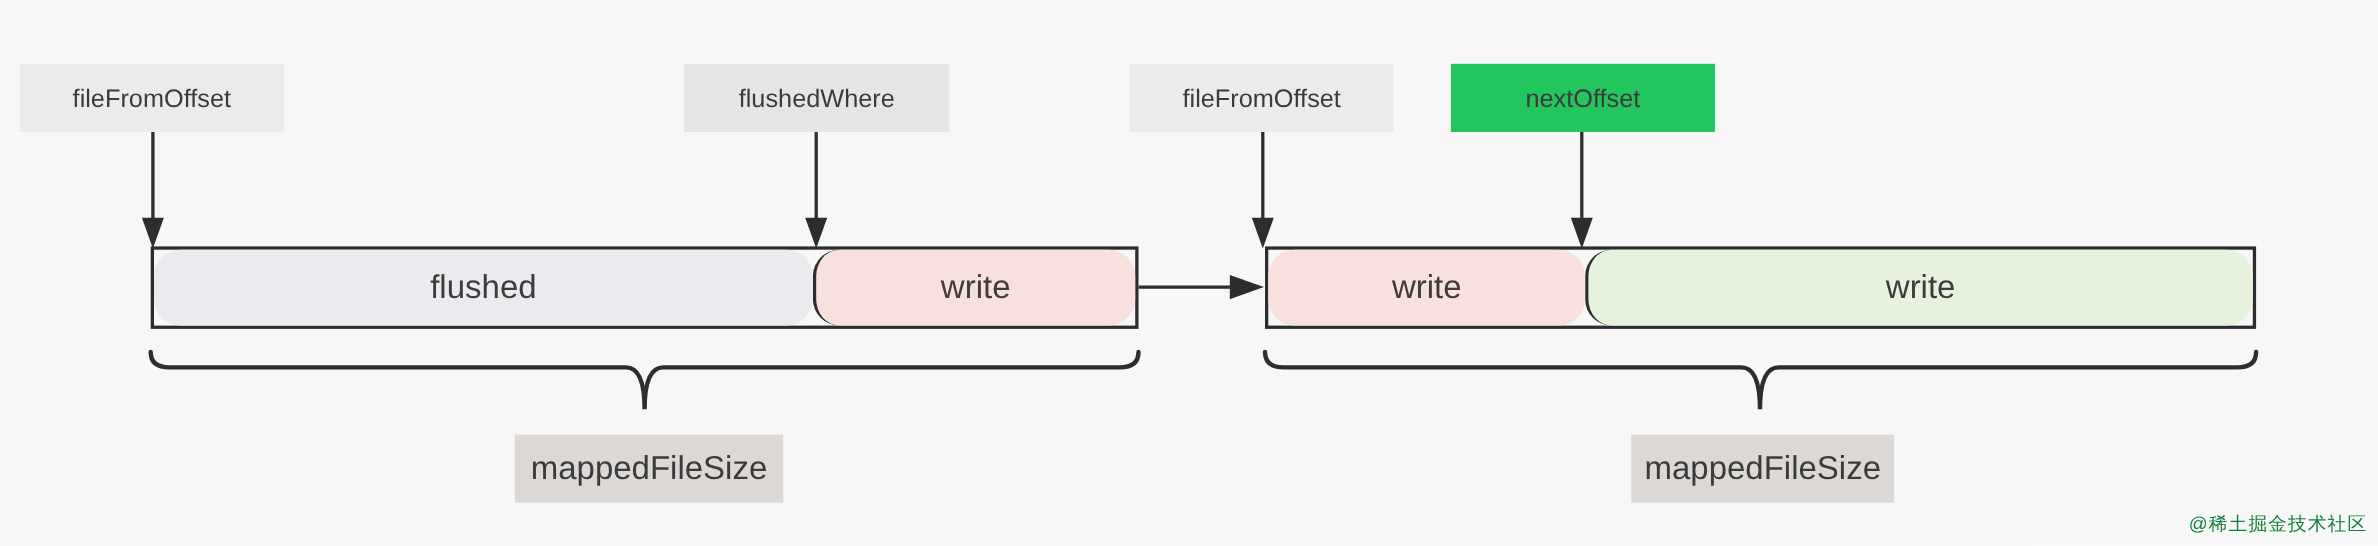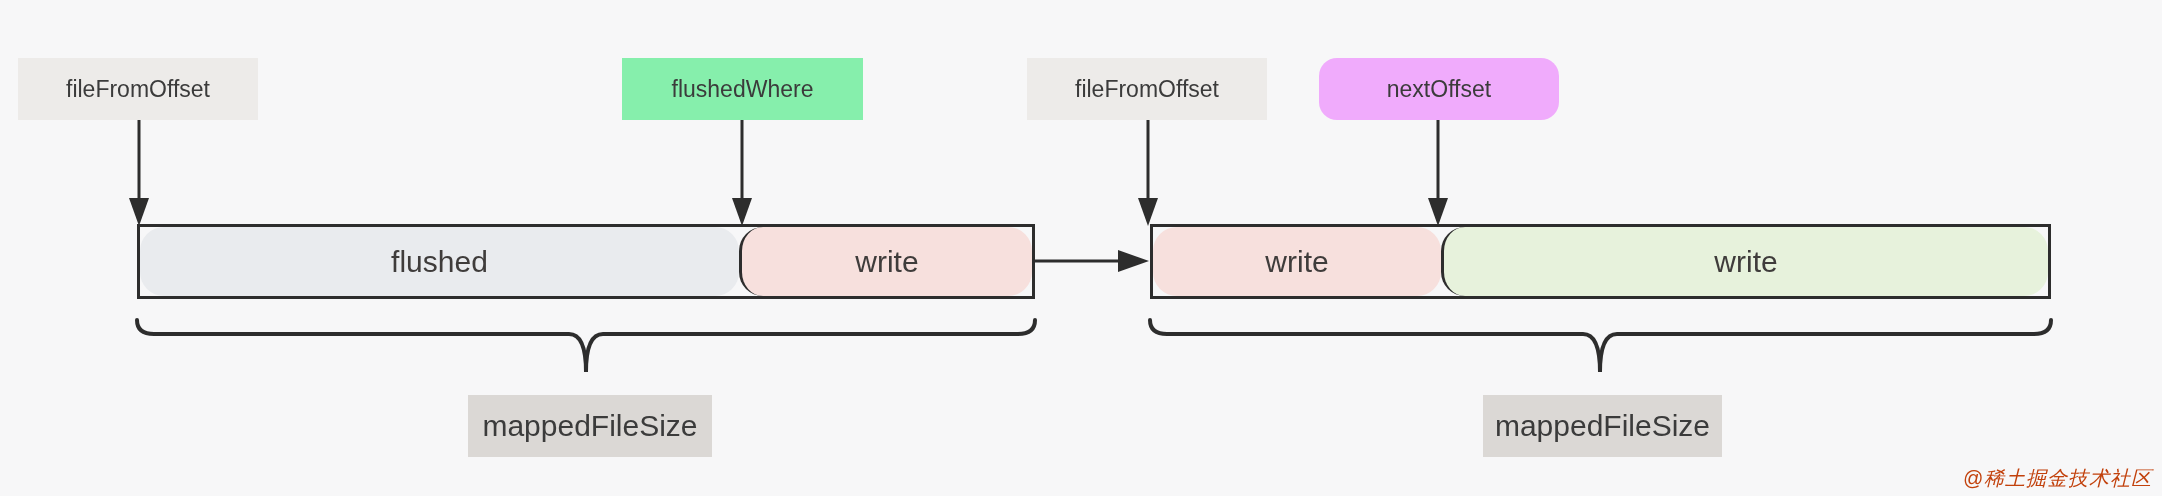--- a/index.html
+++ b/index.html
@@ -40,21 +40,21 @@
   .bar2 .seg-b{width:611px;}
   .size-tag{
     position:absolute;top:395px;height:62px;
     display:flex;align-items:center;justify-content:center;
     font-size:30px;color:#3b3b3b;
   }
   .size-tag-left{left:468px;width:244px;}
   .size-tag-right{left:1483px;width:239px;}
   .watermark{
     position:absolute;right:10px;top:465px;
-    font-size:20px;color:#c2410c;letter-spacing:1px;font-style:italic;
+    font-size:17px;color:#15803d;letter-spacing:1px;
   }
 </style>
 </head>
 <body>
 
 <div class="canvas" style="background: rgb(247, 247, 248);">
 
   <svg class="overlay" viewBox="0 0 2162 496">
 
     <g stroke="#2d2d2d" fill="#2d2d2d">
@@ -84,29 +84,29 @@
 
     <path d="M 137 320 Q 137 334 154 334 L 569 334 Q 586 334 586 372 Q 586 334 603 334 L 1018 334 Q 1035 334 1035 320" fill="none" stroke="#2d2d2d" stroke-width="4" stroke-linecap="round"></path>
 
     <path d="M 1150 320 Q 1150 334 1167 334 L 1583 334 Q 1600 334 1600 372 Q 1600 334 1617 334 L 2034 334 Q 2051 334 2051 320" fill="none" stroke="#2d2d2d" stroke-width="4" stroke-linecap="round"></path>
   </svg>
 
   <div class="tag tag-fileoffset-l" style="background-color: rgb(237, 235, 233);">
     <span>fileFromOffset</span>
   </div>
 
-  <div class="tag tag-flushedwhere" style="background-color: #86efac;">
+  <div class="tag tag-flushedwhere" style="background-color: #e5e5e5;">
     <span>flushedWhere</span>
   </div>
 
   <div class="tag tag-fileoffset-r" style="background-color: rgb(237, 235, 233);">
     <span>fileFromOffset</span>
   </div>
 
-  <div class="tag tag-nextoffset" style="background-color: #f0abfc; border-radius: 18px;">
+  <div class="tag tag-nextoffset" style="background-color: #22c55e;">
     <span>nextOffset</span>
   </div>
 
   <div class="bar bar1">
     <div class="seg seg-a" style="background-color: rgb(233, 235, 238);">
       <span>flushed</span>
     </div>
     <div class="seg seg-b" style="background-color: rgb(247, 224, 221);">
       <span>write</span>
     </div>

